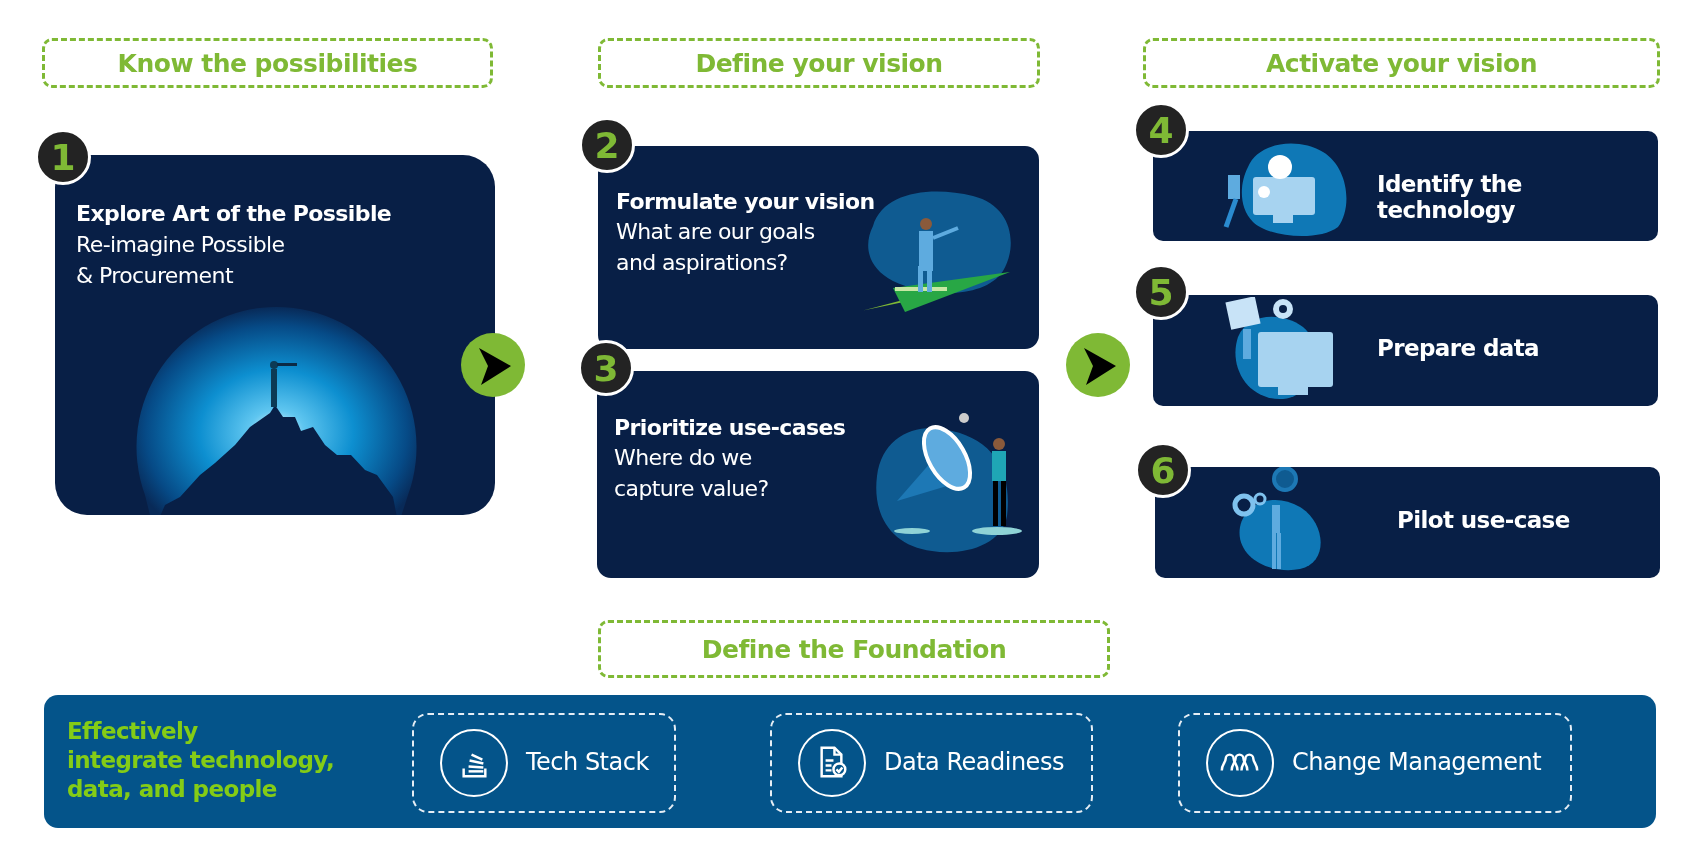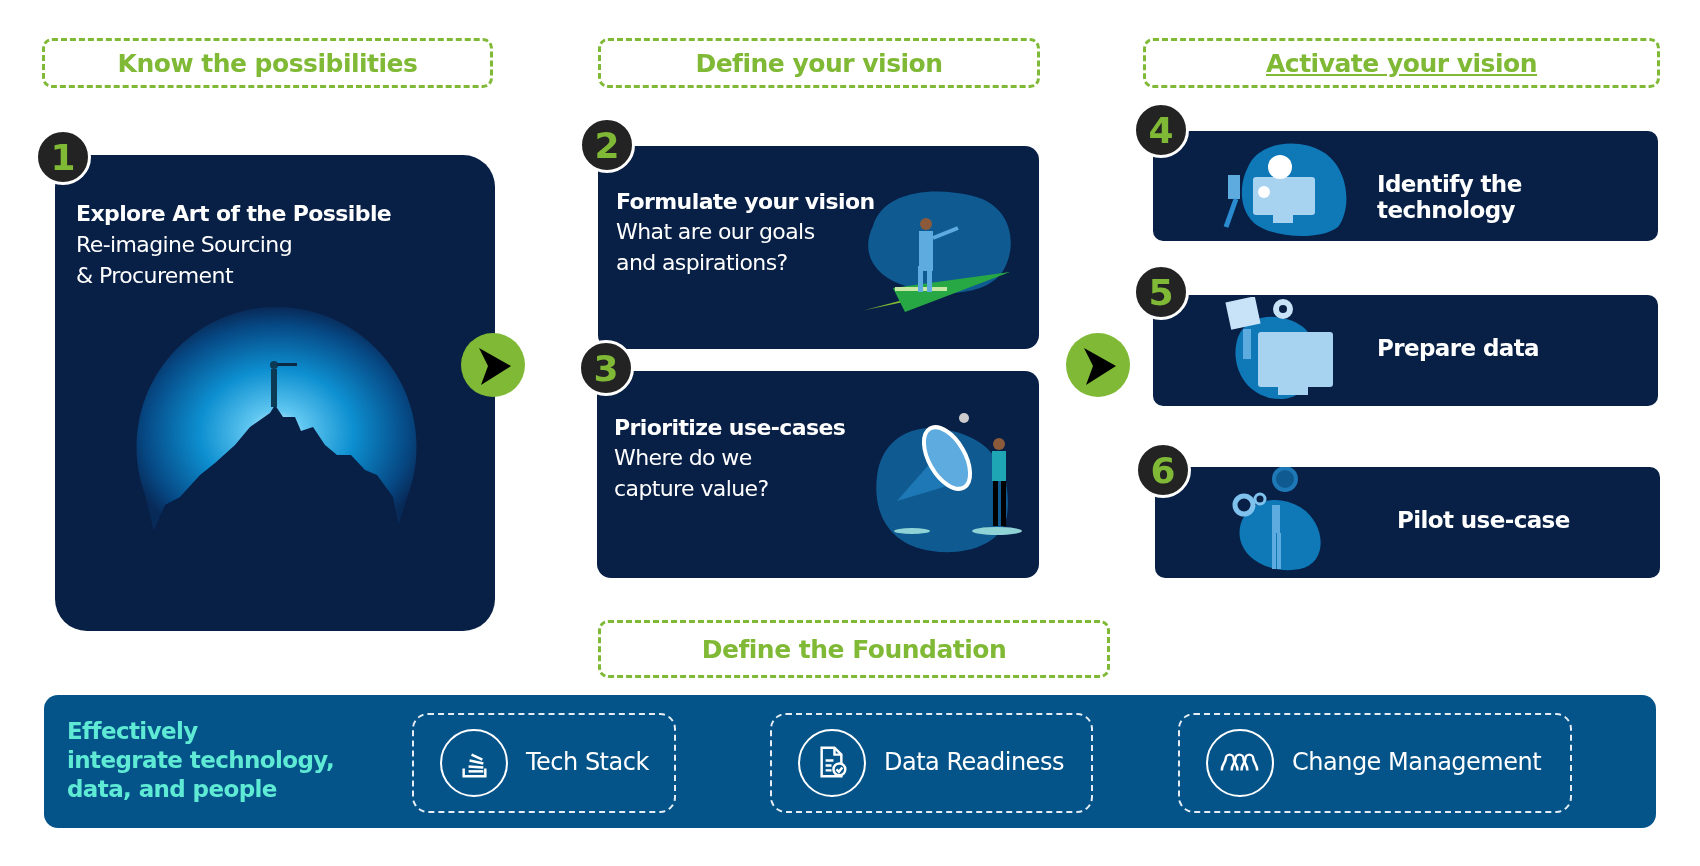--- a/index.html
+++ b/index.html
@@ -7,42 +7,42 @@
   .abs { position:absolute; }
   .phase-box { position:absolute; border:3px dashed #7fb935; border-radius:10px; box-sizing:border-box; display:flex; align-items:center; justify-content:center; color:#7fb935; font-weight:bold; font-size:25px; font-family:"DejaVu Sans", sans-serif; letter-spacing:-0.5px; }
   .card { position:absolute; background:#081f46; box-sizing:border-box; color:#fff; overflow:hidden; }
   .card .title { font-weight:bold; font-size:22px; font-family:"DejaVu Sans", sans-serif; letter-spacing:-0.6px; }
   .card .sub { font-size:22px; font-family:"DejaVu Sans", sans-serif; letter-spacing:-0.6px; line-height:31px; }
   .badge { position:absolute; width:56px; height:56px; border-radius:50%; background:#232323; border:3px solid #ffffff; box-sizing:border-box; display:flex; align-items:center; justify-content:center; color:#7fb935; font-weight:bold; font-size:36px; font-family:"DejaVu Sans", sans-serif; z-index:5; transform:translate(-50%,-50%); }
   .arrow-btn { position:absolute; width:64px; height:64px; border-radius:50%; background:#7fb935; transform:translate(-50%,-50%); z-index:5; }
   .arrow-btn svg { width:64px; height:64px; display:block; }
   .hcard-label { position:absolute; font-weight:bold; font-size:23px; font-family:"DejaVu Sans", sans-serif; letter-spacing:-0.6px; color:#fff; }
   .foundation-bar { position:absolute; left:44px; top:695px; width:1612px; height:133px; background:#04548a; border-radius:14px; }
-  .foundation-text { position:absolute; left:23px; top:22px; color:#5eead4; font-weight:bold; font-size:23px; font-family:"DejaVu Sans", sans-serif; letter-spacing:-0.6px; line-height:29px; }
+  .foundation-text { position:absolute; left:23px; top:22px; color:#84cc16; font-weight:bold; font-size:23px; font-family:"DejaVu Sans", sans-serif; letter-spacing:-0.6px; line-height:29px; }
   .pillar { position:absolute; top:18px; height:100px; border:2.5px dashed #e6eef5; border-radius:16px; box-sizing:border-box; }
   .pillar .picon { position:absolute; left:26px; top:14px; width:68px; height:68px; border:2.5px solid #fff; border-radius:50%; box-sizing:border-box; }
   .pillar .picon svg { position:absolute; left:0; top:0; width:63px; height:63px; }
   .pillar .plabel { position:absolute; left:112px; top:33px; color:#fff; font-size:24px; font-family:"DejaVu Sans", sans-serif; letter-spacing:-0.5px; }
 </style>
 </head>
 <body>
 
 <div class="phase-box" style="left:42px;top:38px;width:451px;height:50px;">
     <span>Know the possibilities</span>
   </div>
 <div class="phase-box" style="left:598px;top:38px;width:442px;height:50px;">
     <span>Define your vision</span>
   </div>
-<div class="phase-box" style="left:1143px;top:38px;width:517px;height:50px;text-decoration:underline;">
+<div class="phase-box" style="left:1143px;top:38px;width:517px;height:50px;">
     <span>Activate your vision</span>
   </div>
 
-<div class="card" style="left:55px;top:155px;width:440px;height:476px;border-radius:32px;">
+<div class="card" style="left:55px;top:155px;width:440px;height:360px;border-radius:32px;">
   <div class="abs title" style="left:21px;top:46px;">Explore Art of the Possible</div>
-  <div class="abs sub" style="left:21px;top:74px;">Re-imagine Sourcing</div>
+  <div class="abs sub" style="left:21px;top:74px;">Re-imagine Possible</div>
   <div class="abs sub" style="left:21px;top:105px;">&amp; Procurement</div>
   <svg class="abs" style="left:70px;top:150px;" width="300" height="270" viewBox="0 0 300 270">
     <defs>
       <radialGradient id="glow" cx="50%" cy="55%" r="55%">
         <stop offset="0%" stop-color="#e6f6ff"></stop>
         <stop offset="18%" stop-color="#5fc6f0"></stop>
         <stop offset="50%" stop-color="#0d8fd0"></stop>
         <stop offset="85%" stop-color="#064a86"></stop>
         <stop offset="100%" stop-color="#082a58"></stop>
       </radialGradient>

